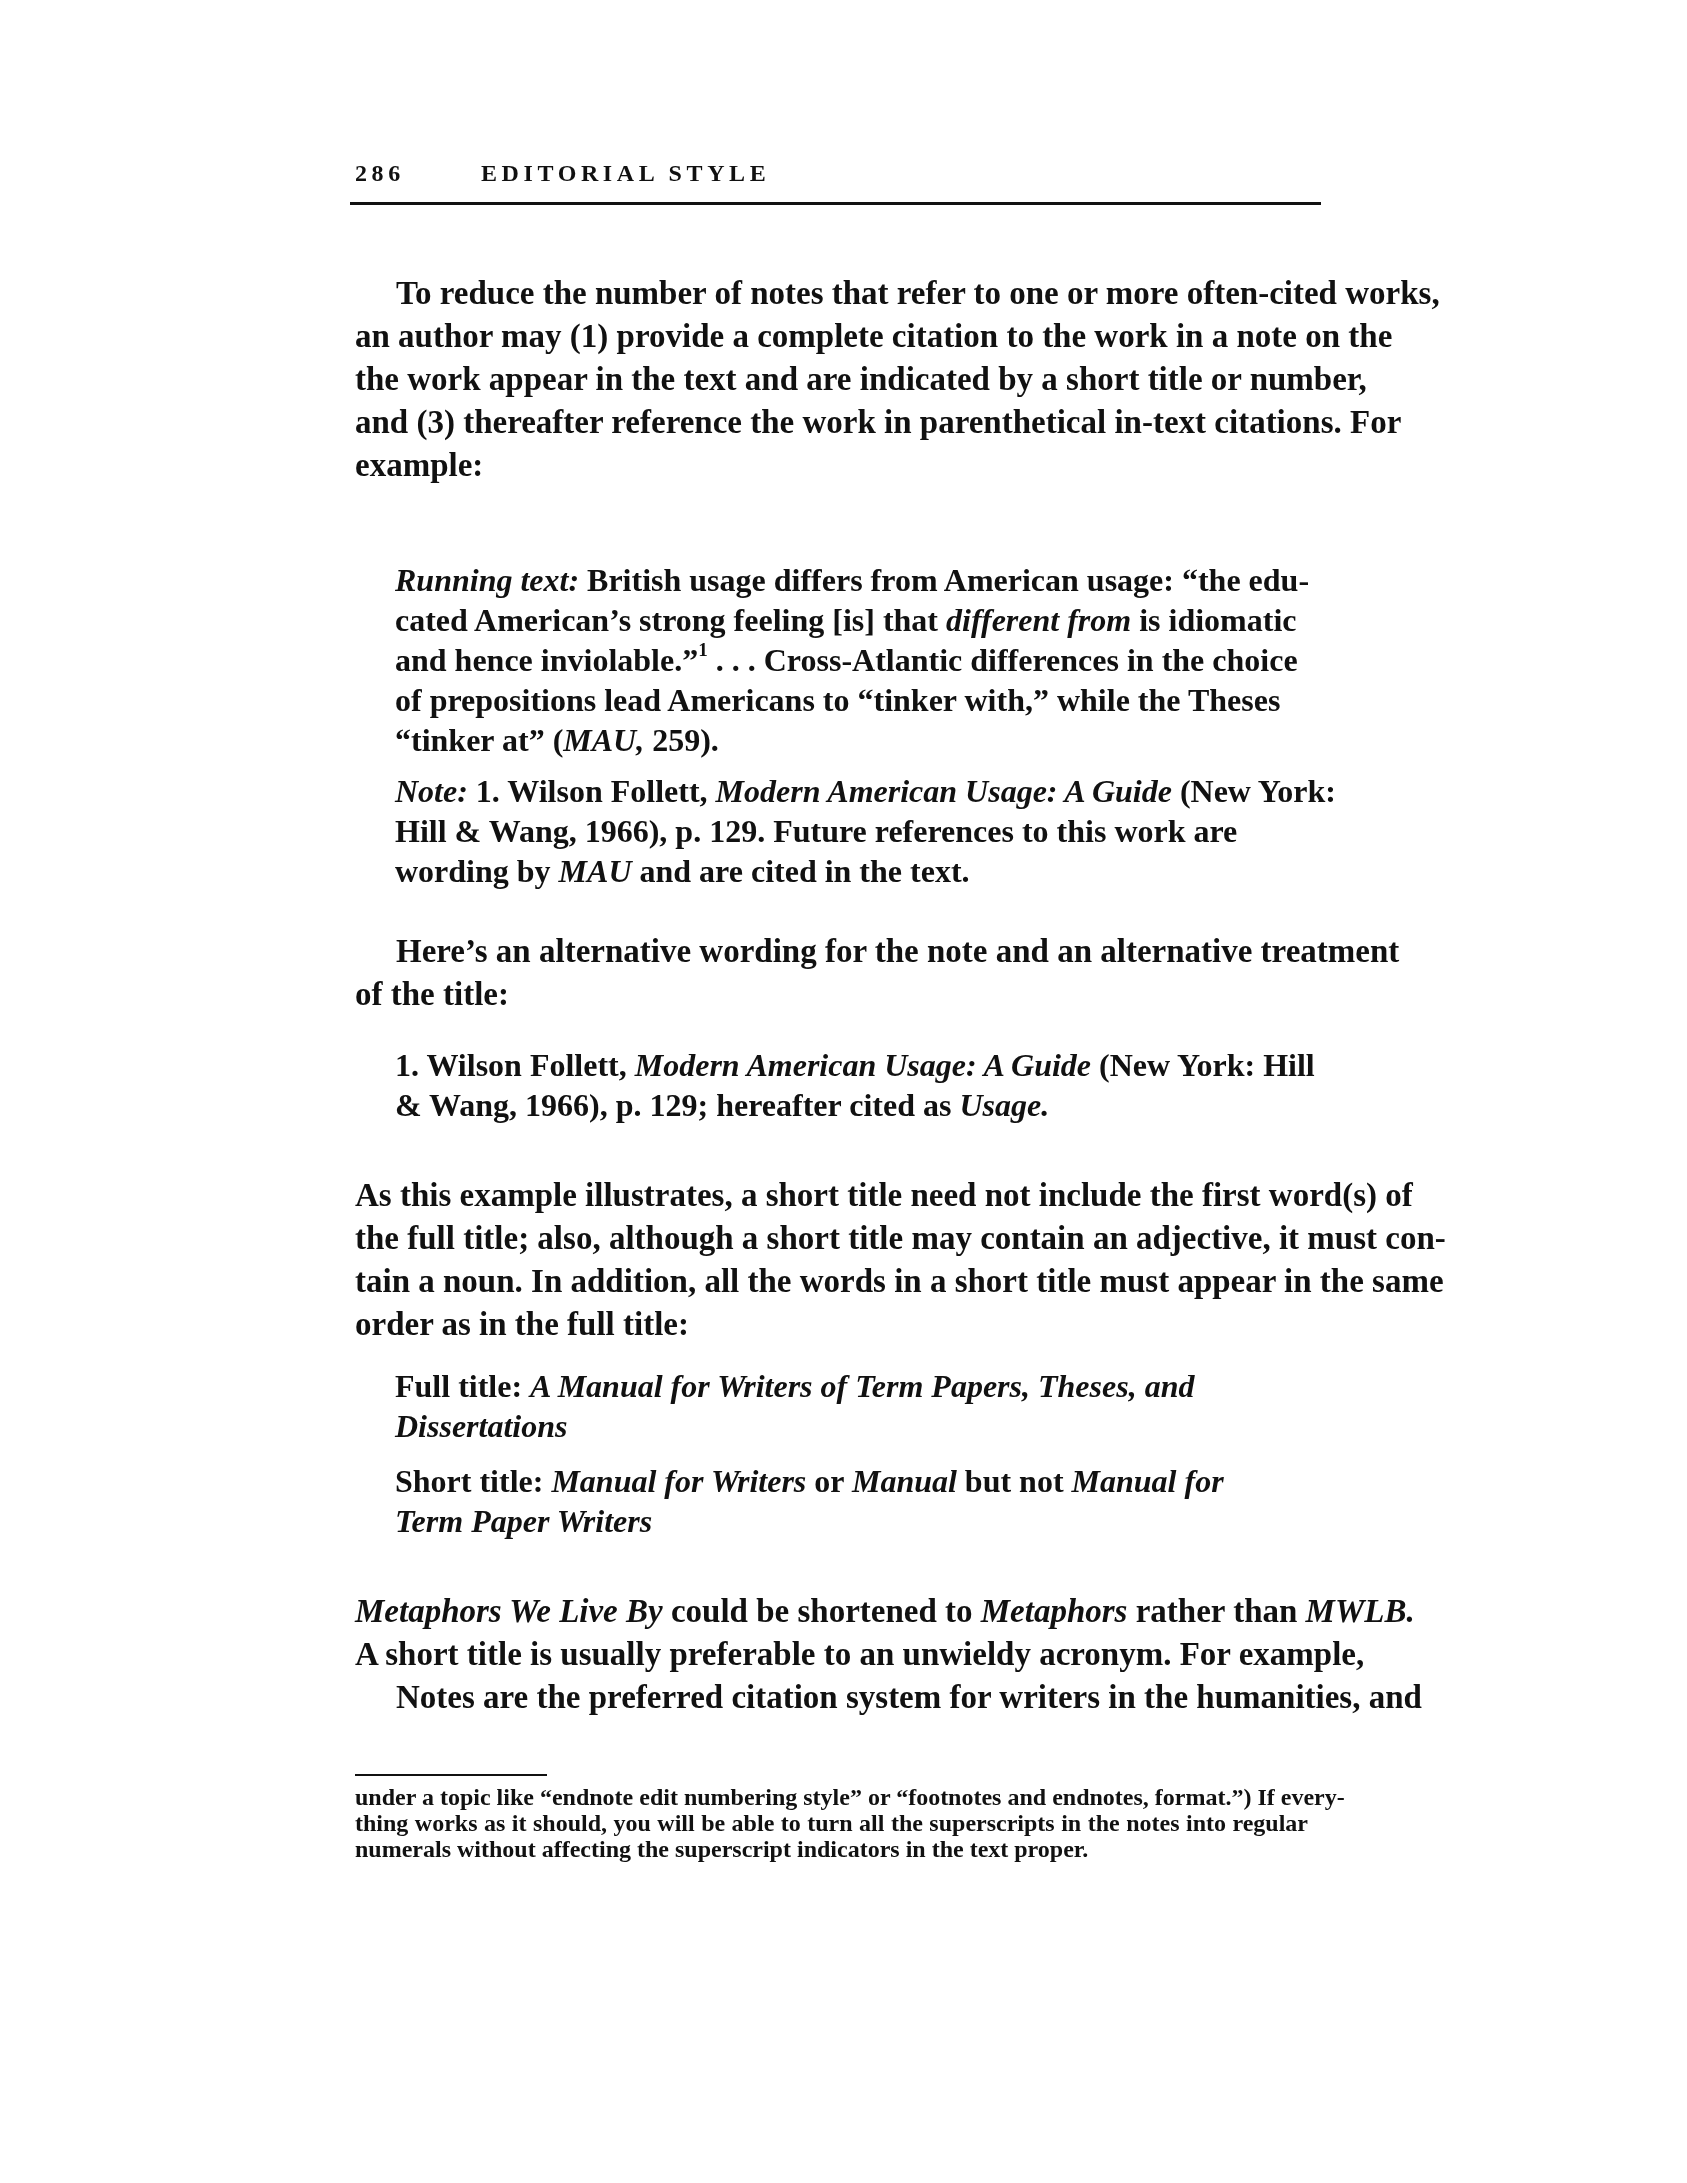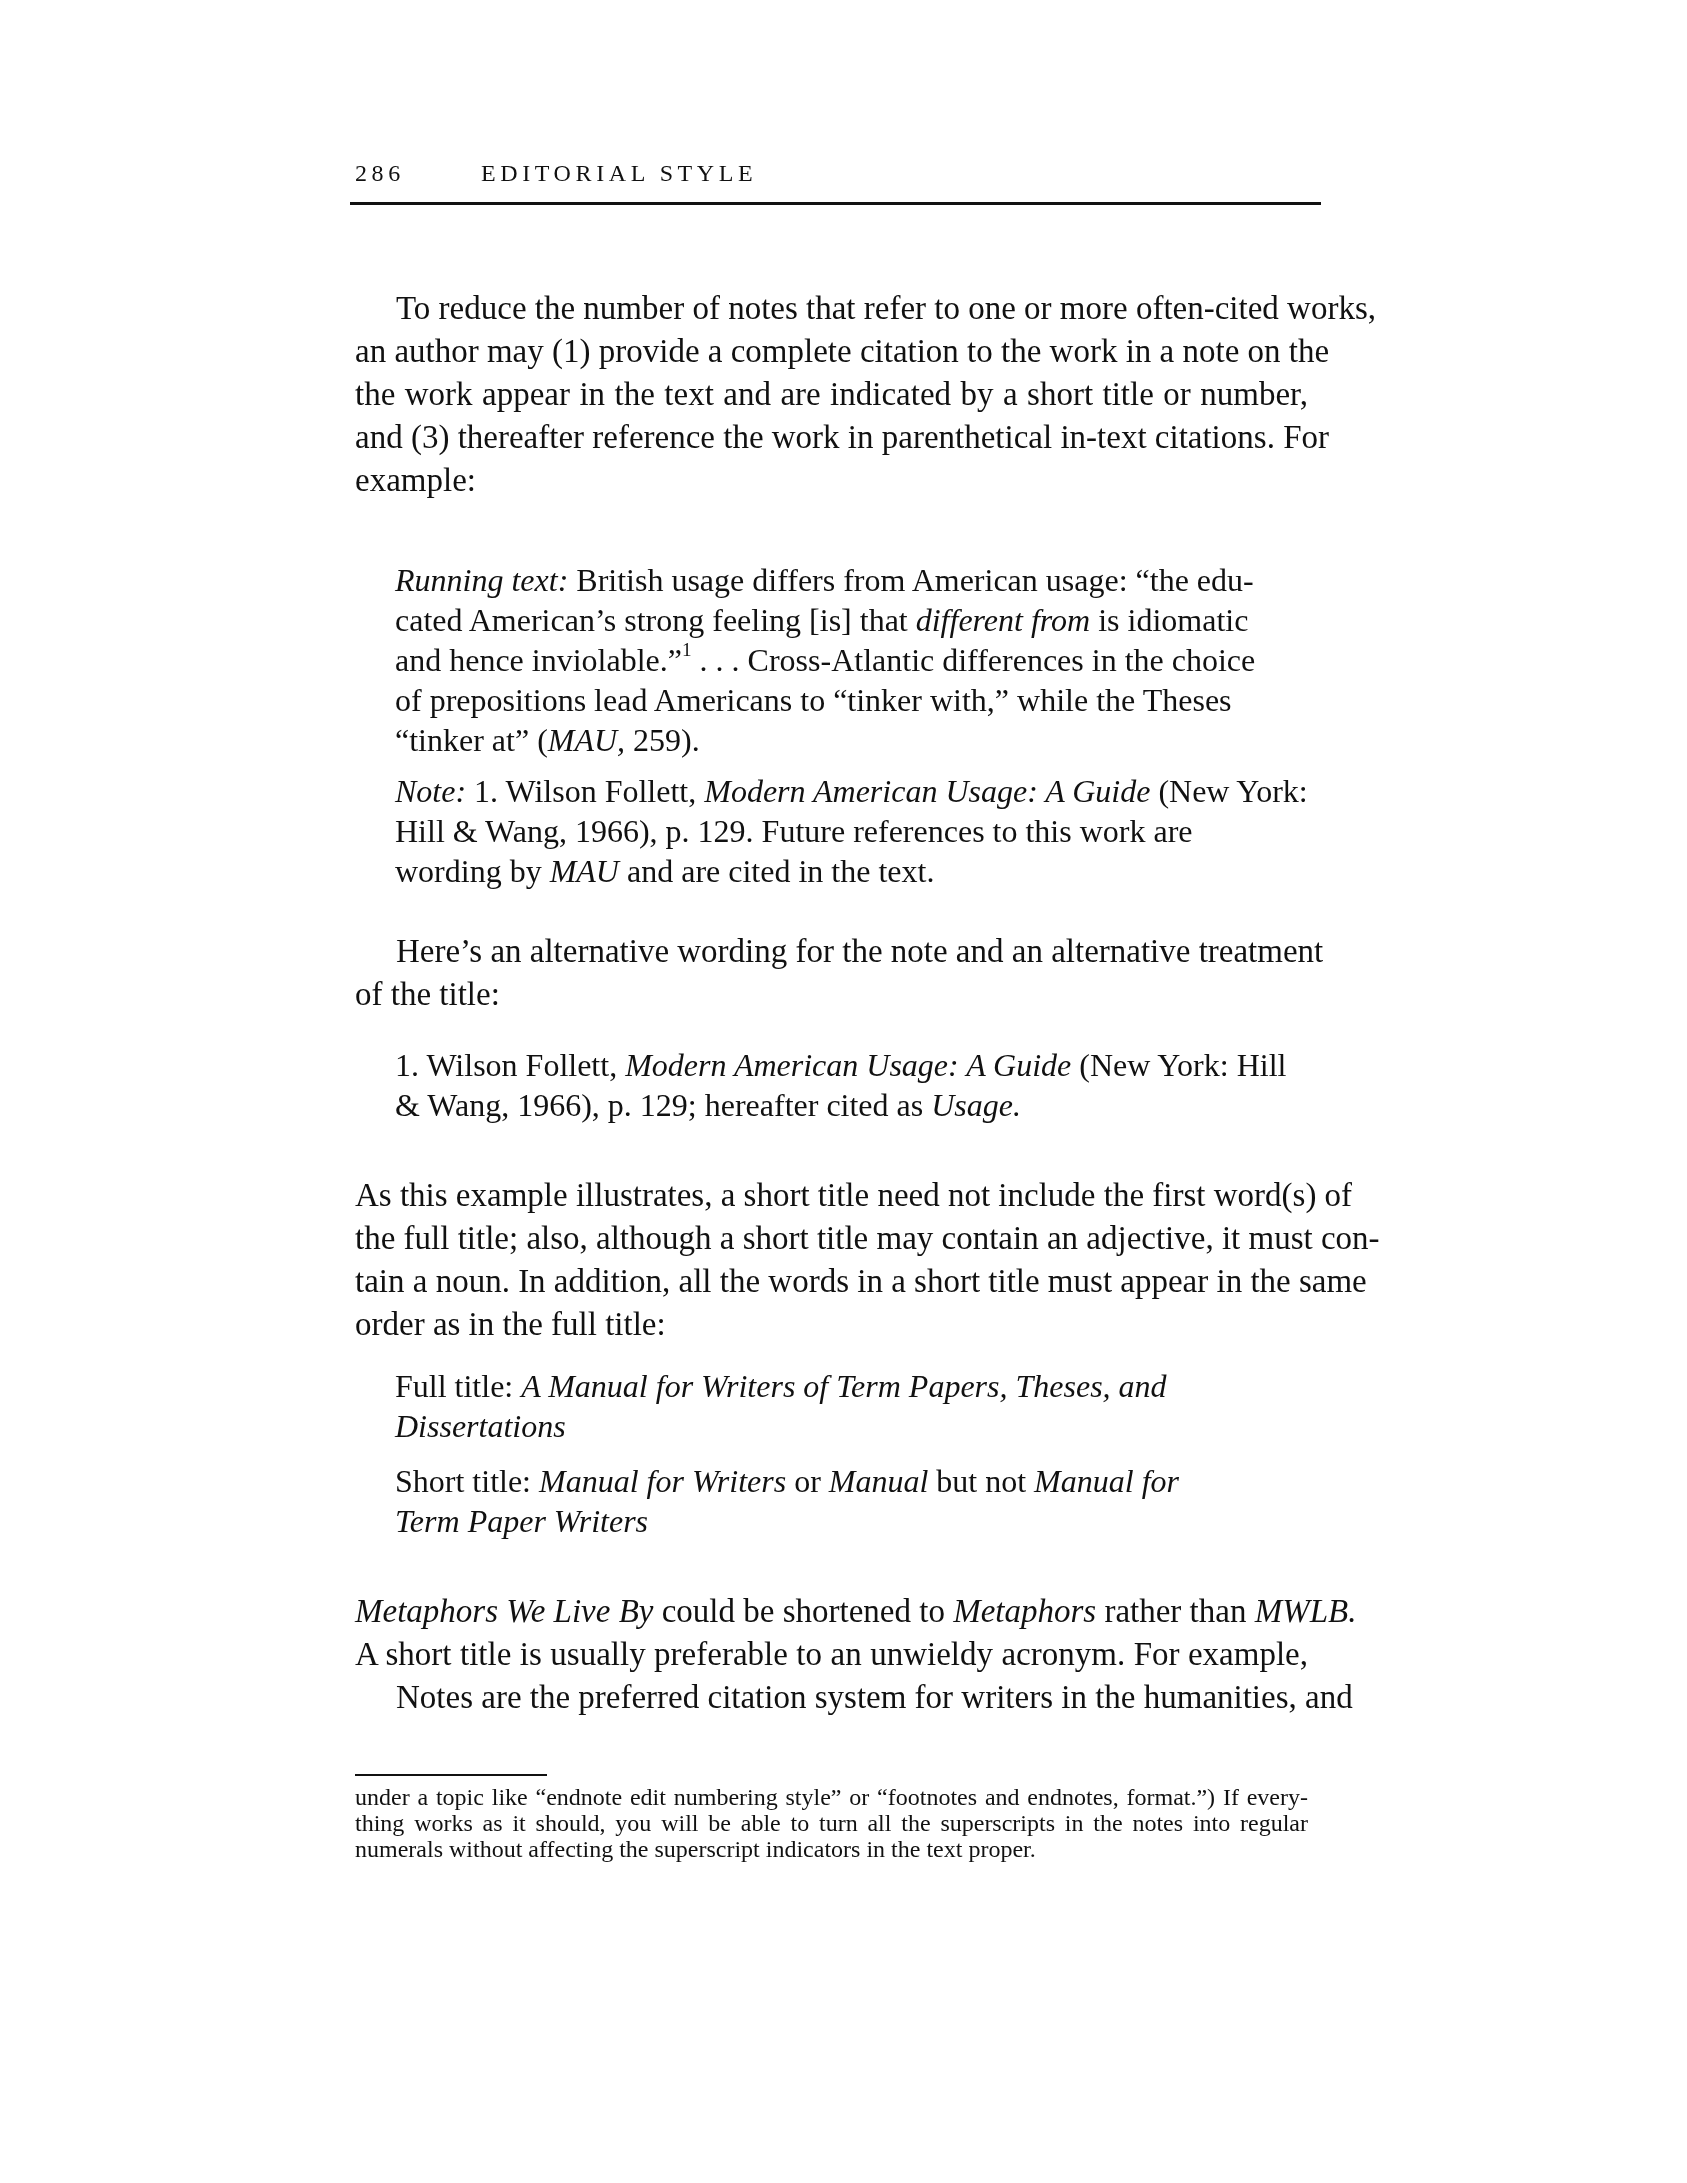--- a/index.html
+++ b/index.html
@@ -1,18 +1,18 @@
 <!DOCTYPE html>
 <html style="font-size:10.6px"><head>
 <meta charset="utf-8">
 <style>
   html, body { margin: 0; padding: 0; background: #ffffff; }
   body { width: 1687px; height: 2183px; position: relative; overflow: hidden;
          font-family: "Liberation Serif", "DejaVu Serif", serif; color: #111; }
-  .page { position: absolute; left: 0; top: 0; width: 1687px; height: 2183px; }
+  .page { position: absolute; left: 0; top: 0; width: 1687px; height: 2183px; font-weight: bold; }
   .header { position: absolute; left: 355px; top: 157px; width: 965px; height: 33px;
             font-size: 24px; letter-spacing: 4.6px; line-height: 33px; }
   .header .pnum { position: absolute; left: 0; top: 0; }
   .header .rtitle { position: absolute; left: 126px; top: 0; }
   .rule { position: absolute; left: 350px; top: 202px; width: 971px; height: 2.6px; background: #111; }
   .blk { position: absolute; left: 355px; width: 953px; margin: 0; }
   .body { font-size: 33px; line-height: 43px; text-align: justify; text-align-last: left; }
   .ext { left: 395px; width: 880px; font-size: 32px; line-height: 40px; }
   .ext .line { display: block; white-space: nowrap; }
   .body .line { display: block; white-space: nowrap; text-align-last: justify; text-align: justify; }
@@ -28,21 +28,21 @@
 <body>
 
 <div class="page">
 
   <div class="header">
     <span class="pnum">286</span>
     <span class="rtitle">EDITORIAL STYLE</span>
   </div>
   <div class="rule"></div>
 
-  <div class="blk body" style="top:287px;">
+  <div class="blk body" style="top:272px;">
     <span class="line" style="padding-left:41px;">To reduce the number of notes that refer to one or more often-cited works,</span>
     <span class="line">an author may (1) provide a complete citation to the work in a note on the</span>
     <span class="line">the work appear in the text and are indicated by a short title or number,</span>
     <span class="line">and (3) thereafter reference the work in parenthetical in-text citations. For</span>
     <span class="line last">example:</span>
   </div>
 
   <div class="blk ext" style="top:560px;">
     <span class="line"><i>Running text:</i><span> British usage differs from American usage: “the edu-</span></span>
     <span class="line"><span>cated American’s strong feeling [is] that </span><i>different from</i><span> is idiomatic</span></span>

